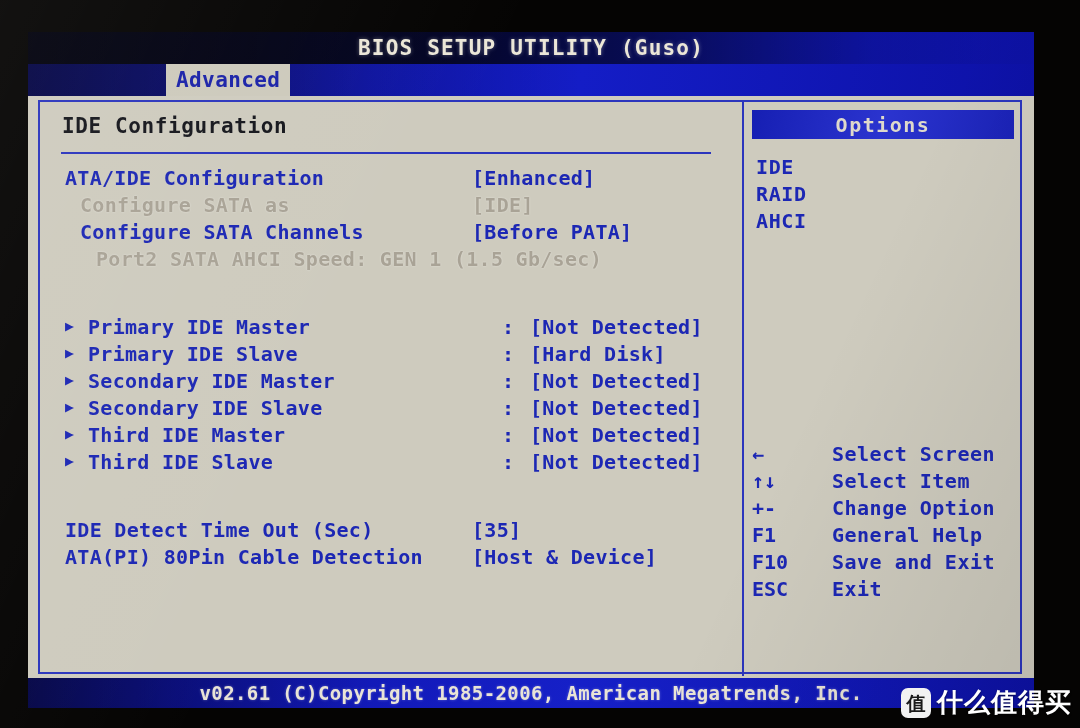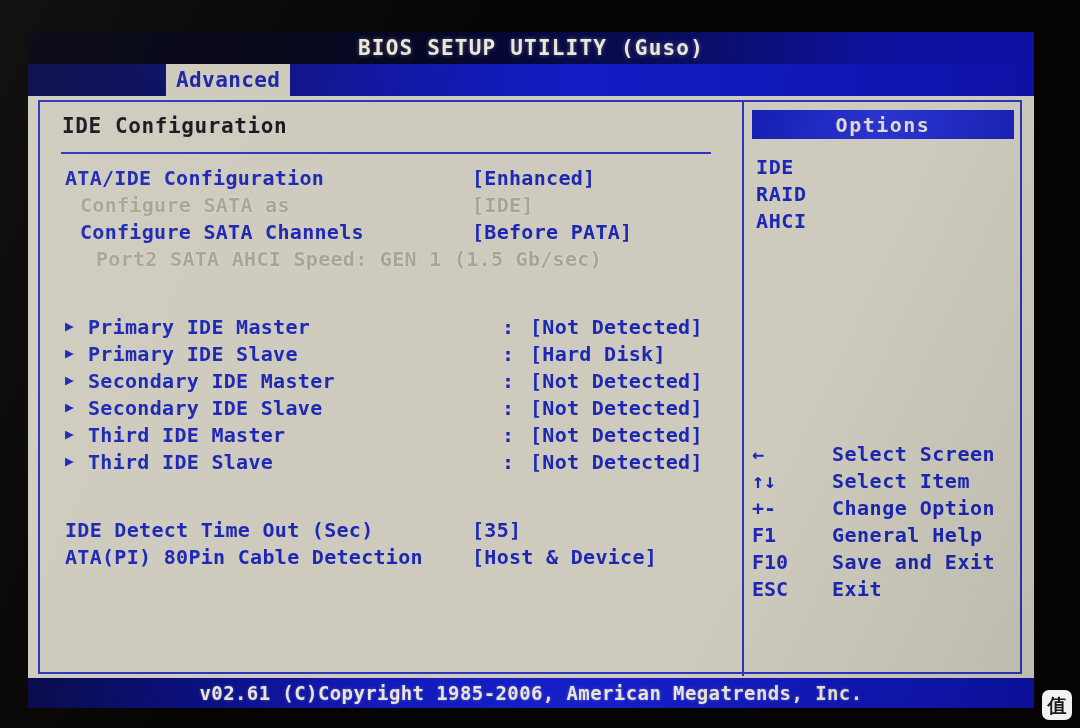--- a/index.html
+++ b/index.html
@@ -465,15 +465,16 @@
     <div class="footerbar"></div>
     <div class="footer-dark"></div>
     <div class="footer-text">v02.61 (C)Copyright 1985-2006, American Megatrends, Inc.</div>
   </div>
 
   <div id="glarewash"></div>
   <div id="vignette"></div>
 
   <div id="watermark">
     <div class="wm-logo">值</div>
+    <div class="wm-text">什么值得买</div>
   </div>
 
 </div>
 
 </body></html>

